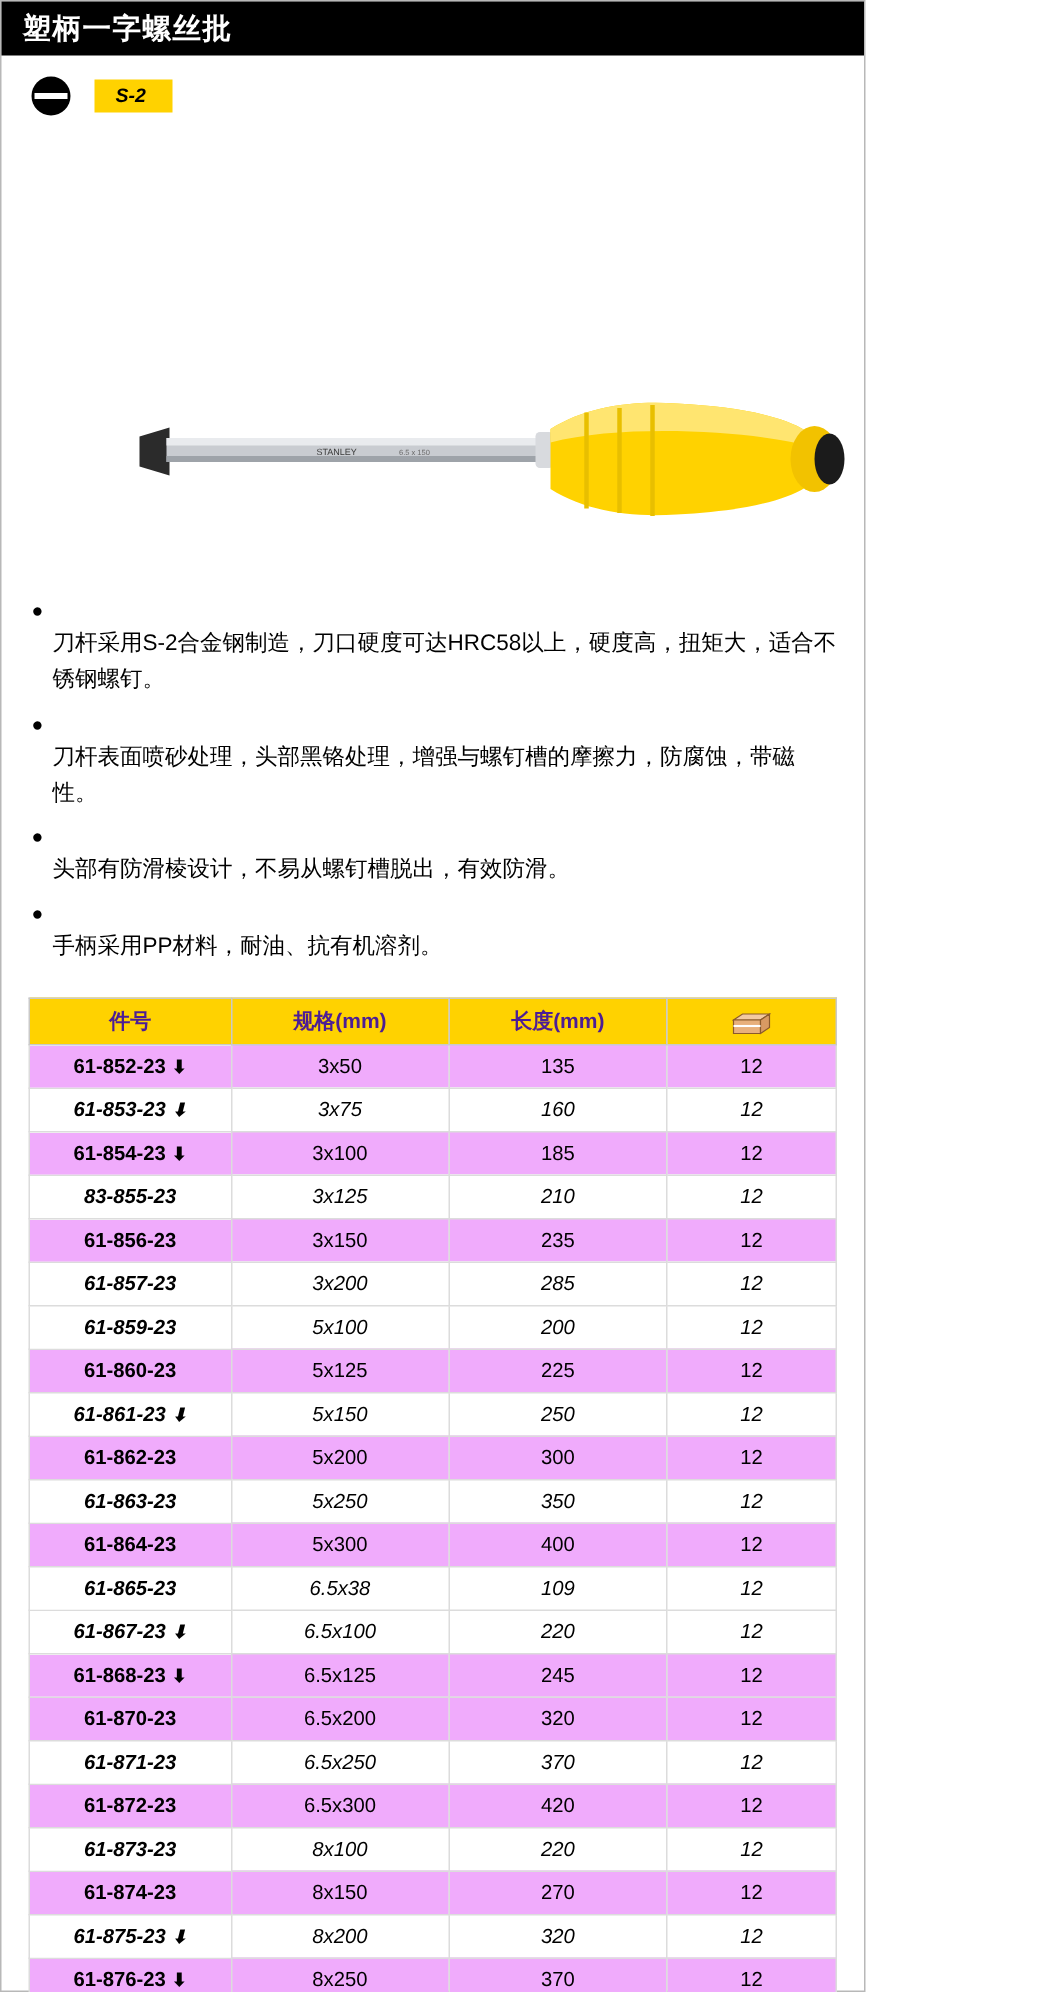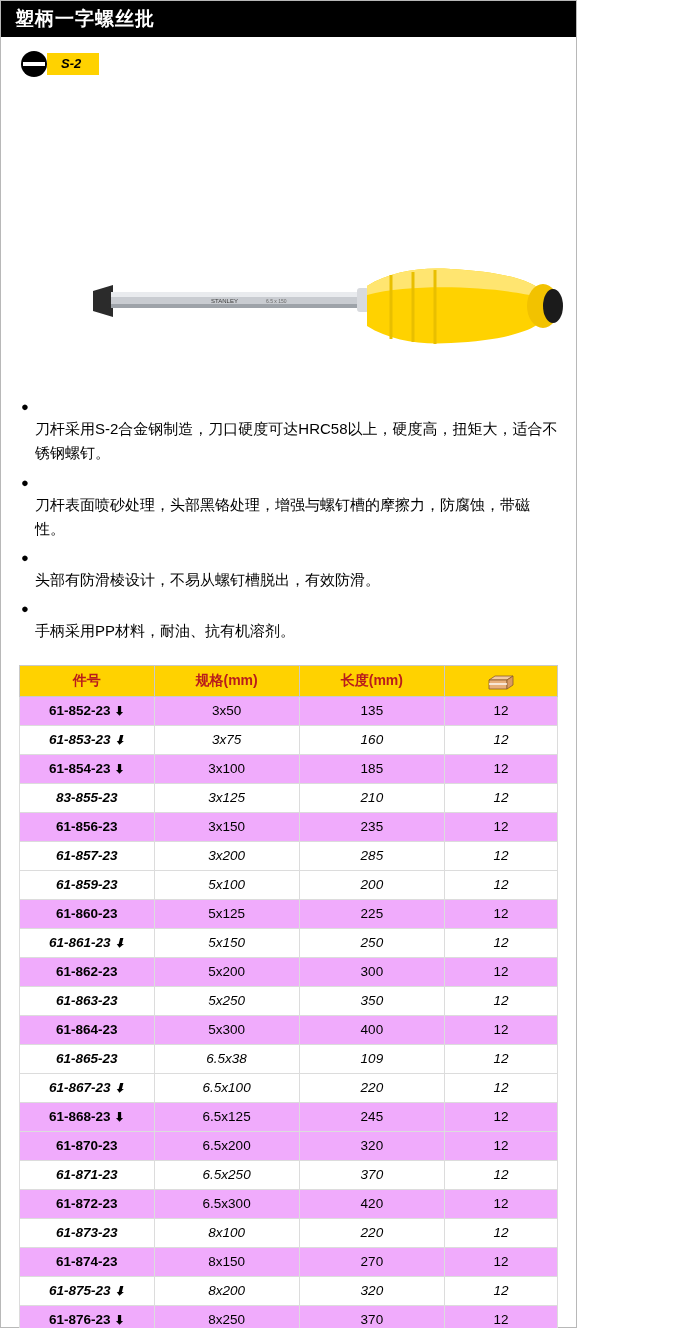--- a/index.html
+++ b/index.html
@@ -53,20 +53,21 @@
   .circle-icon::after {
     content: "";
     position: absolute;
     left: 2px;
     right: 2px;
     top: 11px;
     height: 4px;
     background: #ffffff;
   }
   .s2-badge {
+    margin-left: 16px;
     background: #ffd200;
     color: #000;
     font-weight: bold;
     font-style: italic;
     font-size: 13px;
     padding: 4px 18px 4px 14px;
     line-height: 1.1;
   }
   
   .product-area {
@@ -107,21 +108,21 @@
   .table-wrap {
     padding: 6px 18px 10px 18px;
   }
   table.spec {
     width: 100%;
     border-collapse: collapse;
     font-size: 13.5px;
   }
   table.spec th {
     background: #ffd200;
-    color: #b91c1c;
+    color: #4c1d95;
     font-weight: bold;
     font-size: 14px;
     padding: 6px 0;
     border: 1px solid #c9c9c9;
   }
   table.spec td {
     text-align: center;
     padding: 4px 0;
     border: 1px solid #dcdcdc;
     height: 20px;

